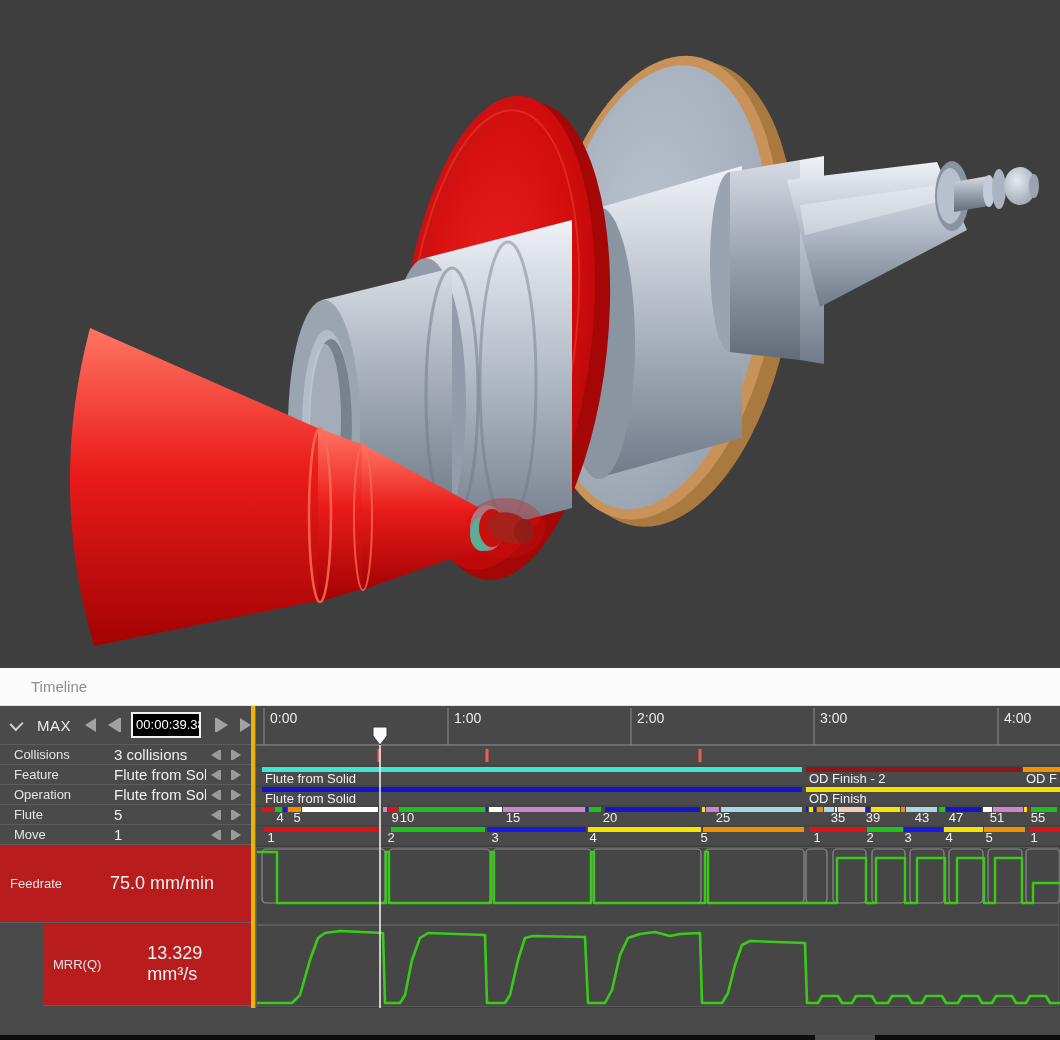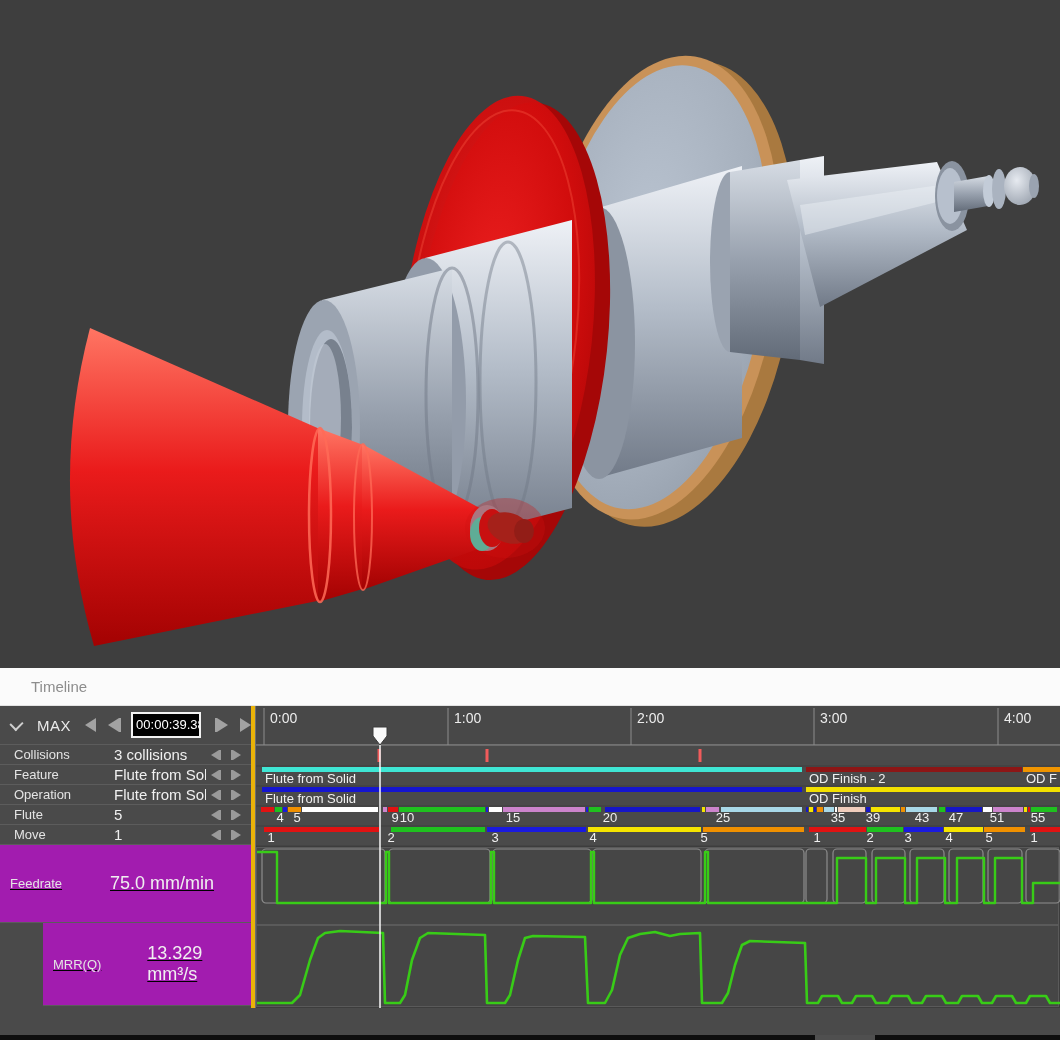--- a/index.html
+++ b/index.html
@@ -22,21 +22,21 @@
   .timefield{margin-left:10px;width:80px;height:22px;background:#000;border:2px solid #f2f2f2;color:#fff;
     font-size:13px;line-height:22px;padding-left:3px;white-space:nowrap;overflow:hidden;cursor:text;}
   .tl-row{height:20px;display:flex;align-items:center;border-bottom:1px solid #5c5c5c;box-sizing:border-box;background:#4a4a4a;position:relative;}
   .tl-row .lab{margin-left:14px;font-size:13px;color:#e4e4e4;width:100px;}
   .tl-row .val{font-size:15px;color:#f0f0f0;white-space:nowrap;overflow:hidden;width:92px;}
   .rowbtns{position:absolute;right:10px;display:flex;gap:10px;align-items:center;}
   .mtri{width:0;height:0;border-top:5px solid transparent;border-bottom:5px solid transparent;}
   .mtri.l{border-right:8px solid #9a9a9a;}
   .mtri.r{border-left:8px solid #9a9a9a;}
   .mbar{width:2px;height:10px;background:#9a9a9a;}
-  .graph-row{display:flex;align-items:center;border-bottom:1px solid #5c5c5c;box-sizing:border-box;background:#a21caf;text-decoration:underline;}
+  .graph-row{display:flex;align-items:center;border-bottom:1px solid #5c5c5c;box-sizing:border-box;background:#b91c1c;}
   .graph-row .lab{margin-left:10px;font-size:13px;color:#e4e4e4;width:100px;}
   .graph-row .val{font-size:18px;color:#f0f0f0;}
   #chart{position:absolute;left:255px;top:0;}
   .tl-footer{position:relative;height:32px;background:#4a4a4a;}
   .scrollbar{position:absolute;left:0;bottom:0;width:1060px;height:5px;background:#0e0e0e;cursor:pointer;}
   .scroll-thumb{position:absolute;top:0;height:5px;background:#4f4f4f;cursor:grab;}
 </style>
 </head>
 <body>
 

